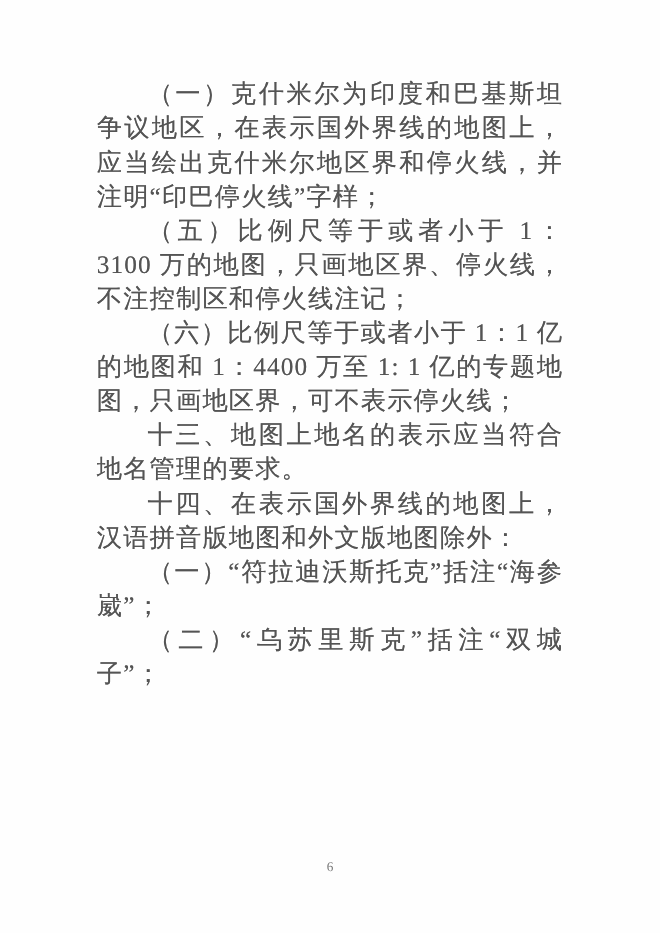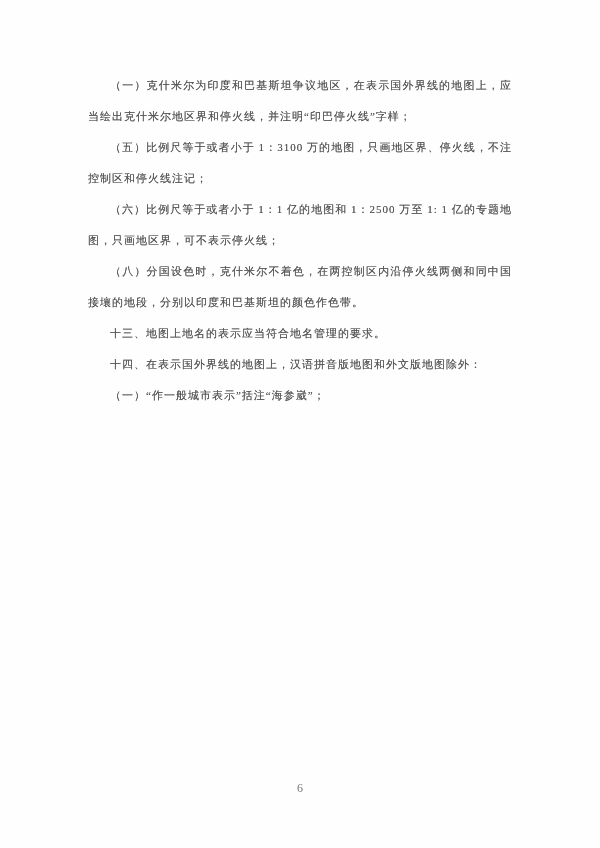--- a/index.html
+++ b/index.html
@@ -14,21 +14,21 @@
     background: #fefefe;
     overflow: hidden;
     font-family: "Liberation Serif", serif;
   }
   .content {
     position: absolute;
     top: 70px;
     left: 88px;
     width: 424px;
     color: #545454;
-    font-size: 11px;
+    font-size: 23px;
     line-height: 31px;
     letter-spacing: 1px;
     text-align: justify;
     text-shadow: 0 0 0.6px rgba(100,100,100,0.75);
   }
   .content p {
     margin: 0;
     padding: 0;
     text-indent: 2em;
   }
@@ -43,20 +43,20 @@
     letter-spacing: 0;
   }
 </style>
 </head>
 <body>
 
 <div class="page">
   <div class="content">
     <p>（一）克什米尔为印度和巴基斯坦争议地区，在表示国外界线的地图上，应当绘出克什米尔地区界和停火线，并注明“印巴停火线”字样；</p>
     <p>（五）比例尺等于或者小于 1：3100 万的地图，只画地区界、停火线，不注控制区和停火线注记；</p>
-    <p>（六）比例尺等于或者小于 1：1 亿的地图和 1：2500 万至 1: 1 亿的专题地图，只画地区界，可不表示停火线；</p>
-    <p>（八）分国设色时，克什米尔不着色，在两控制区内沿停火线两侧和同中国接壤的地段，分别以印度和巴基斯坦的颜色作色带。</p>
+    <p>（六）比例尺等于或者小于 1：1 亿的地图和 1：4400 万至 1: 1 亿的专题地图，只画地区界，可不表示停火线；</p>
     <p>十三、地图上地名的表示应当符合地名管理的要求。</p>
     <p>十四、在表示国外界线的地图上，汉语拼音版地图和外文版地图除外：</p>
-    <p>（一）“作一般城市表示”括注“海参崴”；</p>
+    <p>（一）“符拉迪沃斯托克”括注“海参崴”；</p>
+    <p>（二）“乌苏里斯克”括注“双城子”；</p>
   </div>
   <div class="page-number">6</div>
 </div>
 
 </body></html>

